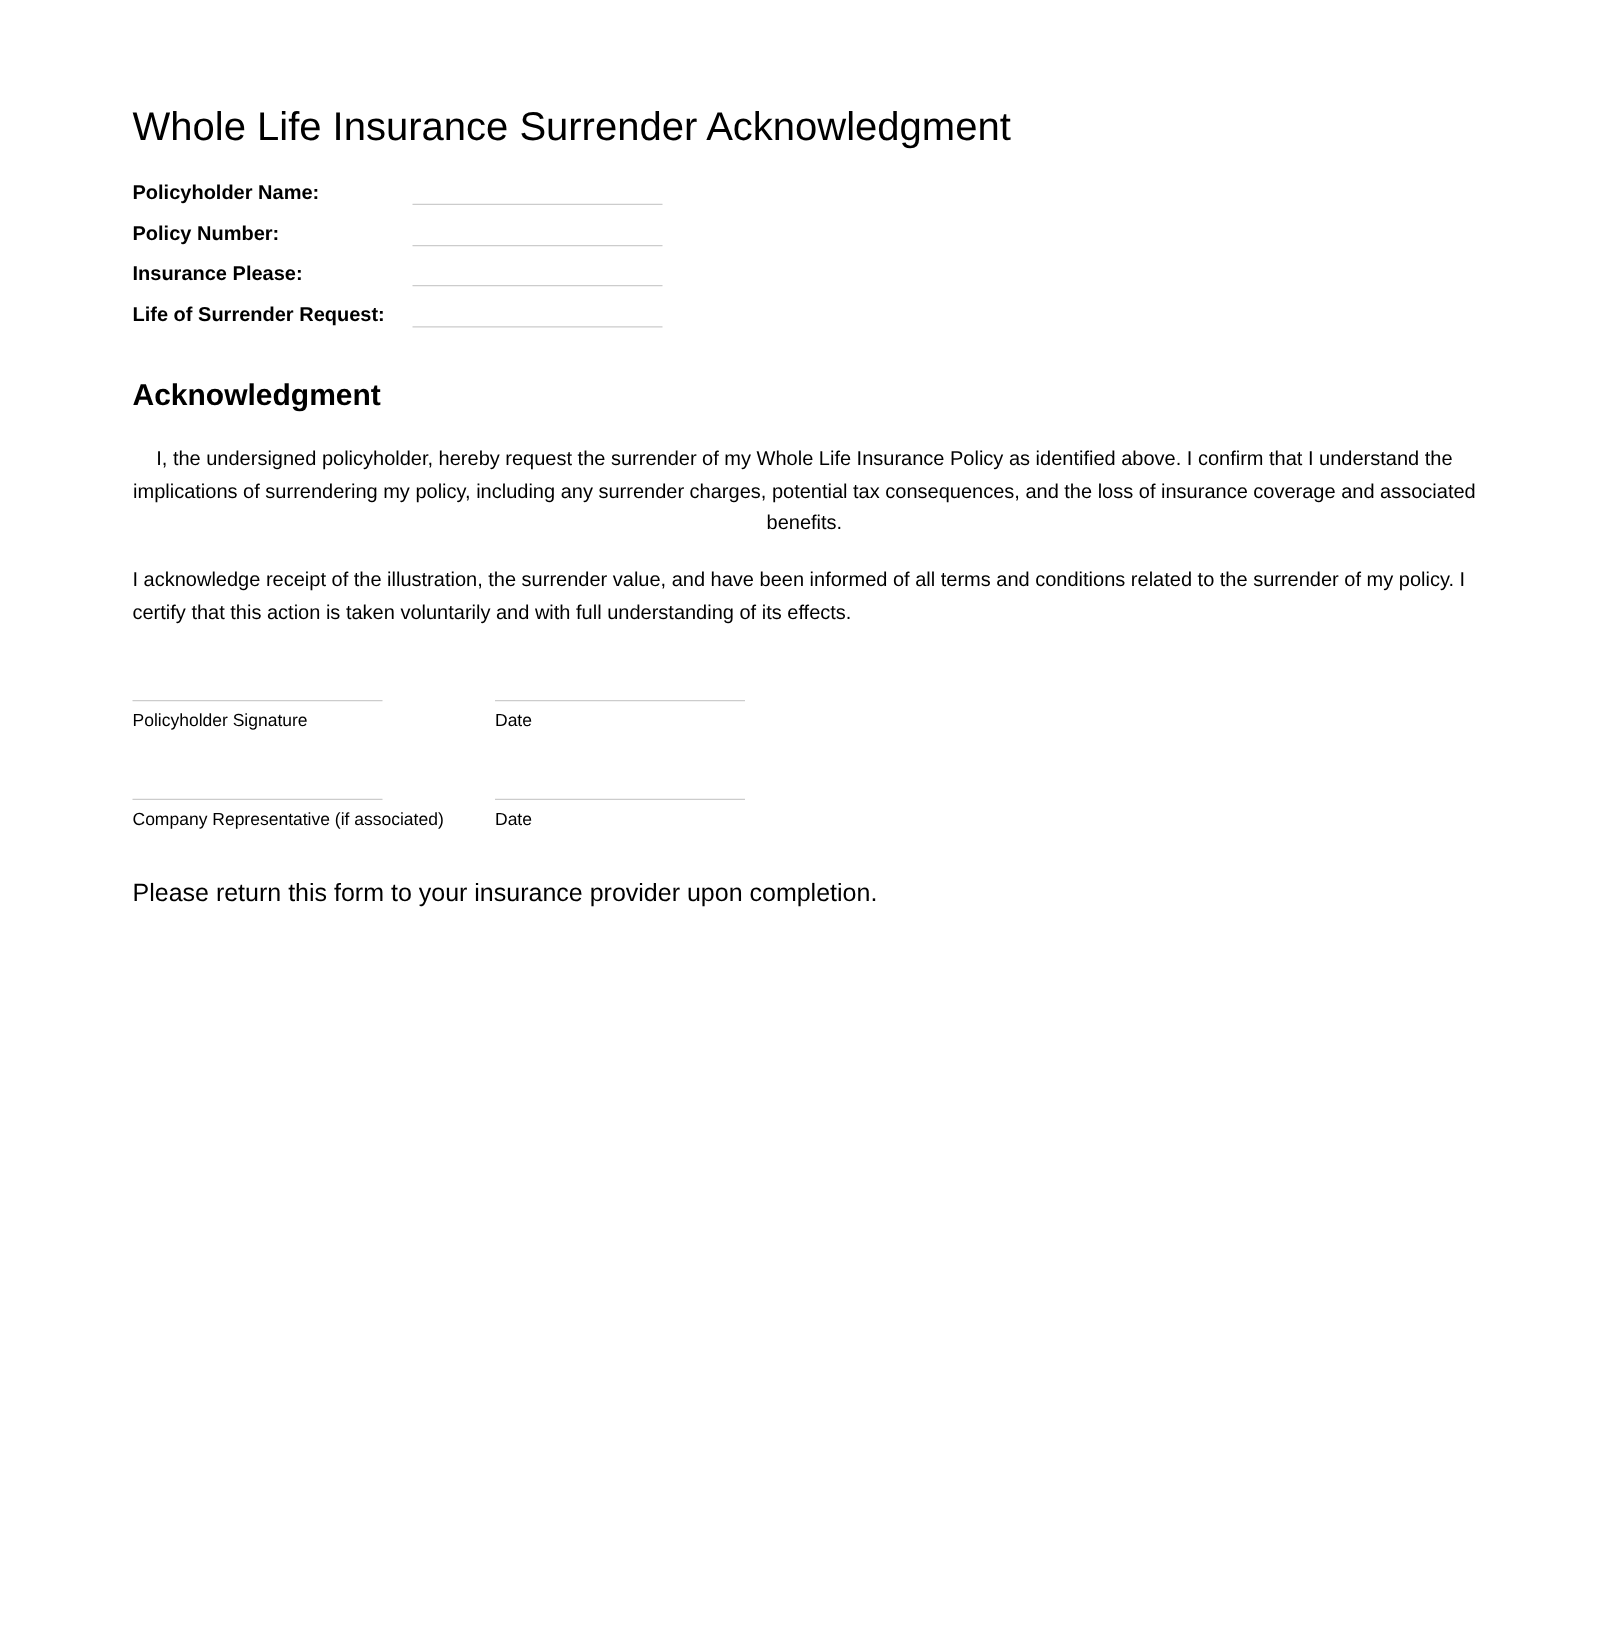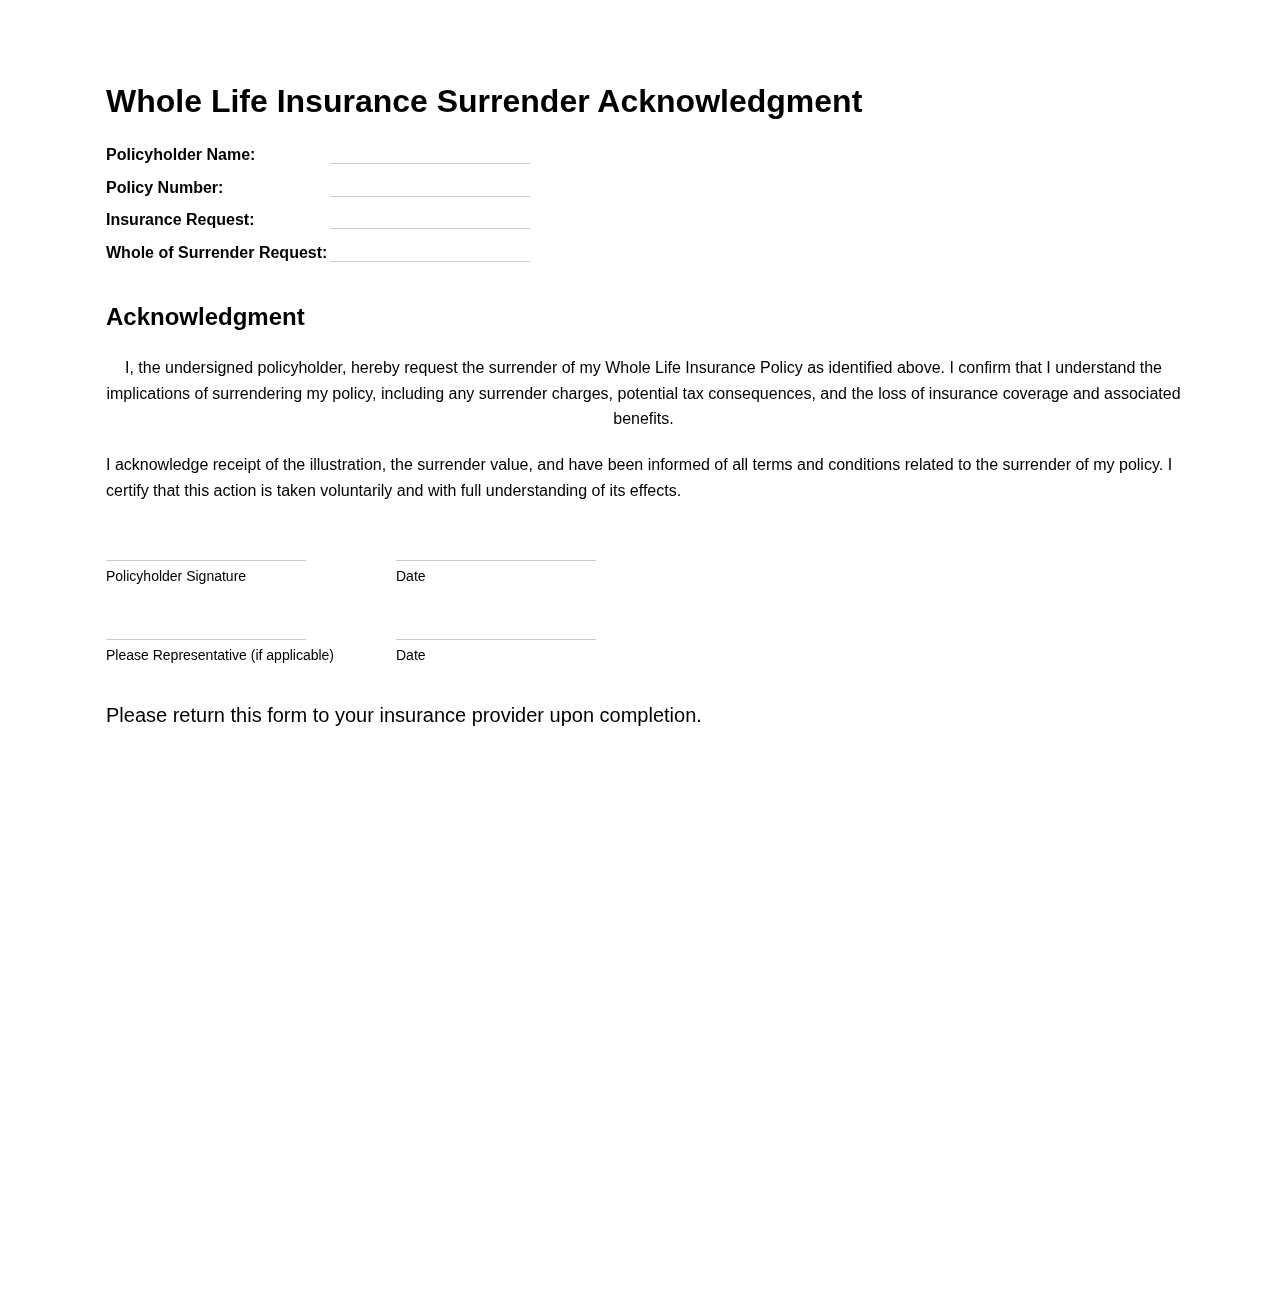--- a/index.html
+++ b/index.html
@@ -19,21 +19,21 @@
       left: 106px;
       top: 0;
       width: 1080px;
     }
     .doc-title {
       position: absolute;
       left: 0;
       top: 82px;
       margin: 0;
       font-size: 32px;
-      font-weight: bold;
+      font-weight: normal;
       line-height: 38px;
       white-space: nowrap;
     }
     .field-row {
       position: absolute;
       left: 0;
       height: 24px;
       width: 430px;
     }
     .field-label {
@@ -109,44 +109,44 @@
     <span class="field-label">Policyholder Name:</span>
     <input class="field-line" type="text" value="" style="">
   </div>
 
   <div class="field-row" style="top:177px;">
     <span class="field-label">Policy Number:</span>
     <input class="field-line" type="text" value="" style="">
   </div>
 
   <div class="field-row" style="top:209px;">
-    <span class="field-label">Insurance Request:</span>
+    <span class="field-label">Insurance Please:</span>
     <input class="field-line" type="text" value="" style="">
   </div>
 
   <div class="field-row" style="top:242px;">
-    <span class="field-label">Whole of Surrender Request:</span>
+    <span class="field-label">Life of Surrender Request:</span>
     <input class="field-line" type="text" value="" style="">
   </div>
 
   <h2 class="section-heading">Acknowledgment</h2>
 
   <p class="para" style="top:355px;text-align:center;">I, the undersigned policyholder, hereby request the surrender of my Whole Life Insurance Policy as identified above. I confirm that I understand the implications of surrendering my policy, including any surrender charges, potential tax consequences, and the loss of insurance coverage and associated benefits.</p>
 
   <p class="para" style="top:452px;">I acknowledge receipt of the illustration, the surrender value, and have been informed of all terms and conditions related to the surrender of my policy. I certify that this action is taken voluntarily and with full understanding of its effects.</p>
 
   <div>
     <div class="sig-line" style="left:0; top:560px;"></div>
     <span class="sig-label" style="left:0; top:567px;">Policyholder Signature</span>
     <div class="sig-line" style="left:290px; top:560px;"></div>
     <span class="sig-label" style="left:290px; top:567px;">Date</span>
   </div>
 
   <div>
     <div class="sig-line" style="left:0; top:639px;"></div>
-    <span class="sig-label" style="left:0; top:646px;">Please Representative (if applicable)</span>
+    <span class="sig-label" style="left:0; top:646px;">Company Representative (if associated)</span>
     <div class="sig-line" style="left:290px; top:639px;"></div>
     <span class="sig-label" style="left:290px; top:646px;">Date</span>
   </div>
 
   <p class="closing">Please return this form to your insurance provider upon completion.</p>
 
 </div>
 
 </body></html>

